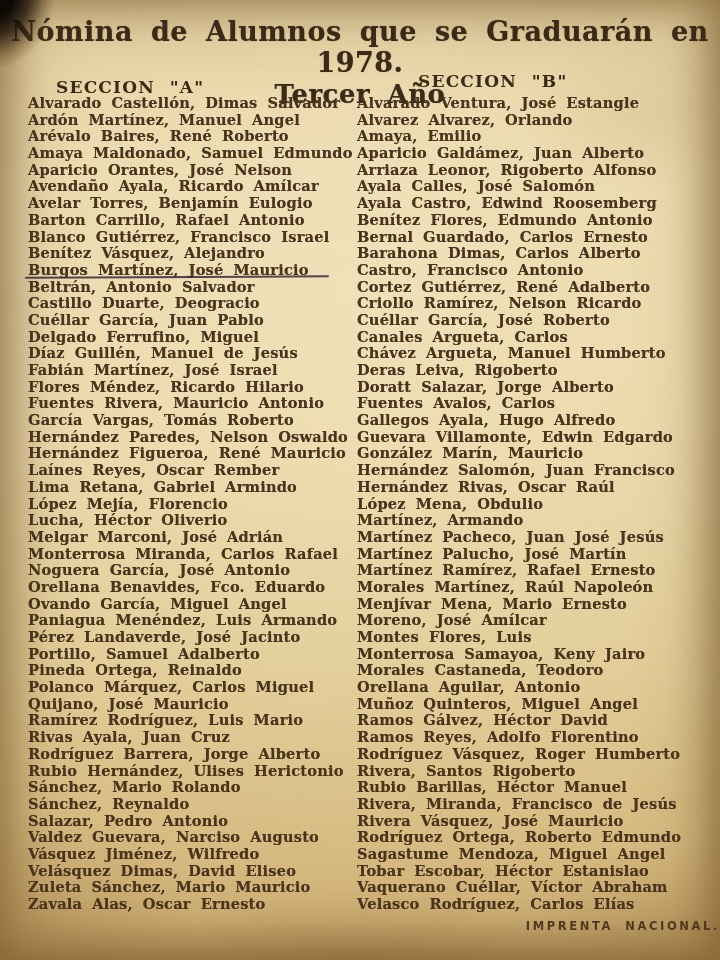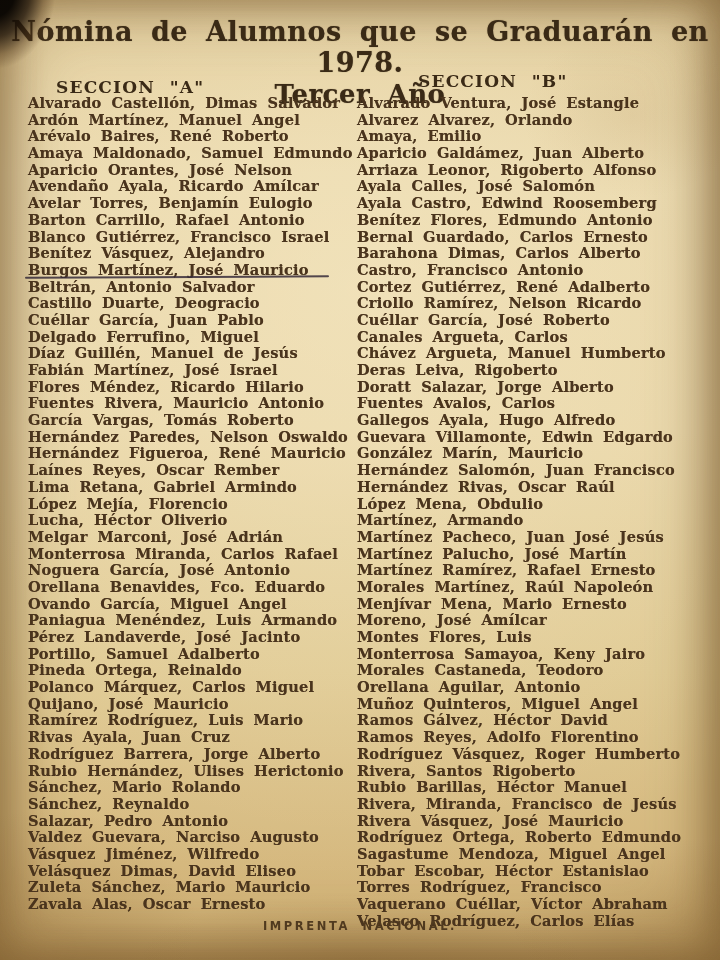--- a/index.html
+++ b/index.html
@@ -74,21 +74,21 @@
   }
   .name-row.underlined::after{
     content:"";
     position:absolute;left:-3px;bottom:0.5px;height:2.2px;width:88%;
     background:var(--underline-ink);
     border-radius:2px;
     transform:rotate(-0.25deg);
     opacity:0.85;
   }
   .footer{
-    position:absolute;top:919px;left:0;width:100%;text-align:center;
+    position:absolute;top:919px;left:0;width:100%;text-align:right;
     font-family:"DejaVu Sans","Liberation Sans",sans-serif;
     font-size:11.5px;font-weight:bold;color:#503a1f;
     letter-spacing:2.6px;word-spacing:0.5em;
   }
 </style>
 </head>
 <body>
 
 <div class="page">
   <div class="texture"></div>
@@ -193,21 +193,20 @@
       <div class="name-row">Ramos Gálvez, Héctor David</div>
       <div class="name-row">Ramos Reyes, Adolfo Florentino</div>
       <div class="name-row">Rodríguez Vásquez, Roger Humberto</div>
       <div class="name-row">Rivera, Santos Rigoberto</div>
       <div class="name-row">Rubio Barillas, Héctor Manuel</div>
       <div class="name-row">Rivera, Miranda, Francisco de Jesús</div>
       <div class="name-row">Rivera Vásquez, José Mauricio</div>
       <div class="name-row">Rodríguez Ortega, Roberto Edmundo</div>
       <div class="name-row">Sagastume Mendoza, Miguel Angel</div>
       <div class="name-row">Tobar Escobar, Héctor Estanislao</div>
-      <div class="name-row">Torres Rodríguez, Francisco</div>
       <div class="name-row">Vaquerano Cuéllar, Víctor Abraham</div>
       <div class="name-row">Velasco Rodríguez, Carlos Elías</div>
     </div>
 
   <div class="footer">IMPRENTA NACIONAL.</div>
 
   <div class="corner-tl"></div>
 </div>
 
 </body></html>

